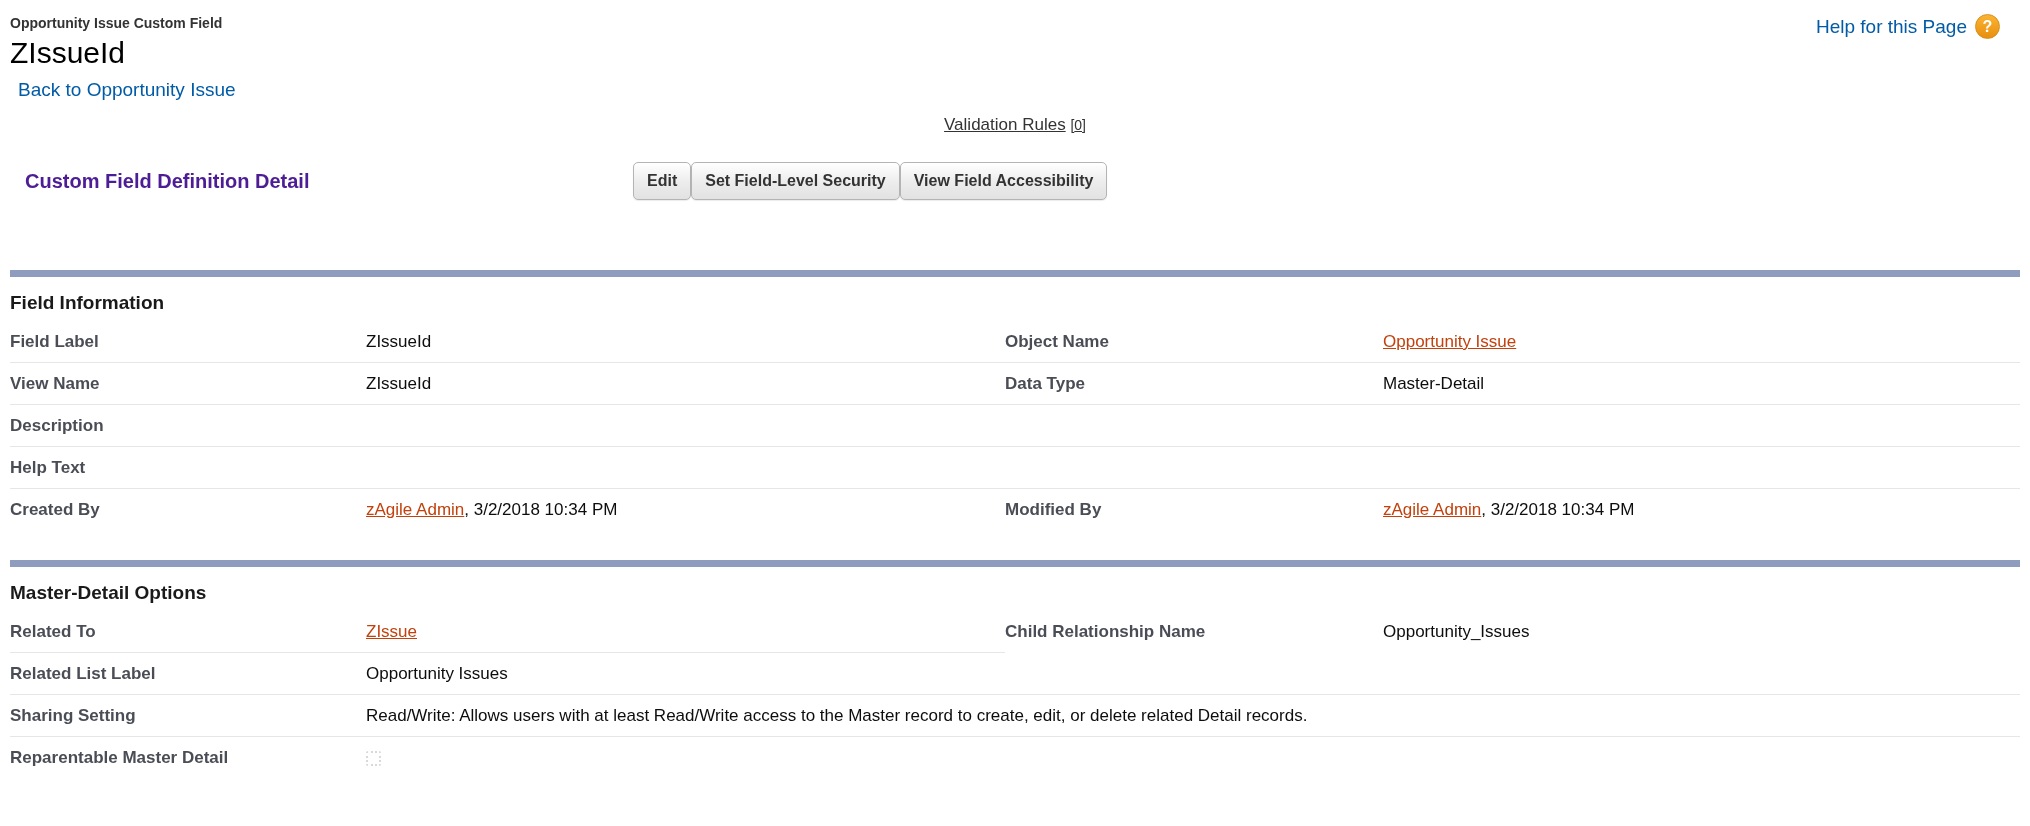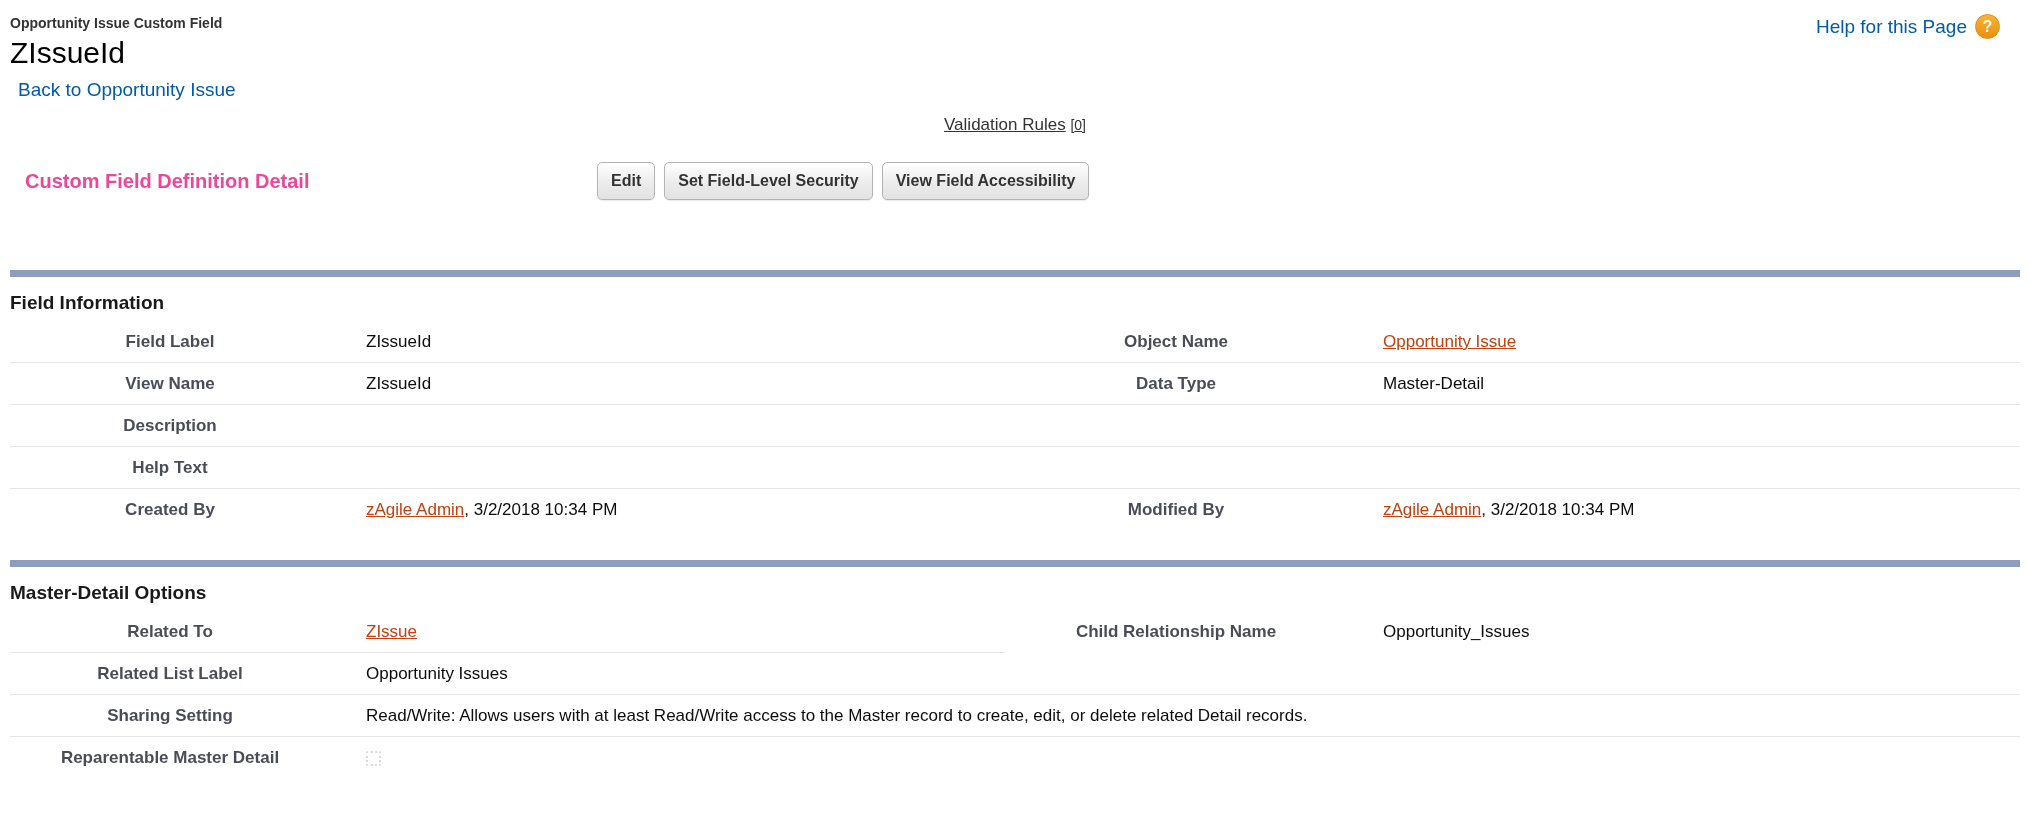--- a/index.html
+++ b/index.html
@@ -30,22 +30,22 @@
   }
 
   
   .validation-line { text-align: center; margin-top: 12px; font-size: 17px; color: #333; line-height: 22px; }
   .validation-link { color: #333333; text-decoration: underline; }
   .validation-count { font-size: 14px; color: #333333; }
   .validation-count a { color: #333333; text-decoration: underline; }
 
   
   .detail-header { position: relative; margin-top: 24px; height: 56px; }
-  .detail-title  { position: absolute; left: 25px; top: 10px; font-size: 20px; font-weight: bold; color: #ec4899; }
-  .button-row    { position: absolute; left: 597px; top: 2px; display: flex; gap: 9px; }
+  .detail-title  { position: absolute; left: 25px; top: 10px; font-size: 20px; font-weight: bold; color: #4c1d95; }
+  .button-row    { position: absolute; left: 633px; top: 2px; display: flex; }
   .sf-button {
     font-family: "Liberation Sans", sans-serif;
     font-size: 16px; font-weight: bold; color: #333333;
     background: linear-gradient(to bottom, #ffffff, #ececec 55%, #e2e2e2);
     border: 1px solid #b4b4b4; border-radius: 5px;
     padding: 8px 13px; line-height: 20px;
     box-shadow: 0 1px 1px rgba(0,0,0,0.08);
     cursor: pointer; white-space: nowrap;
   }
 
@@ -54,21 +54,21 @@
   .bar-1 { margin-top: 54px; }
   .bar-2 { margin-top: 30px; }
   .section-title { font-size: 19px; font-weight: bold; color: #1a1a1a; margin: 14px 0 6px 10px; line-height: 24px; }
 
   table.detail-table { border-collapse: collapse; width: 2010px; margin-left: 10px; table-layout: fixed; }
   col.c-th1 { width: 338px; }
   col.c-td1 { width: 657px; }
   col.c-th2 { width: 360px; }
   col.c-td2 { width: auto;  }
   .detail-table th {
-    text-align: center; vertical-align: middle;
+    text-align: left; vertical-align: middle;
     font-size: 17px; font-weight: bold; color: #4a4d56;
     padding: 10px 18px 10px 0; line-height: 21px;
   }
   .detail-table td {
     text-align: left; vertical-align: middle;
     font-size: 17px; color: #0d0d0d;
     padding: 10px 10px 10px 18px; line-height: 21px;
     white-space: nowrap; overflow: hidden;
   }
   .detail-table tr.rb > th, .detail-table tr.rb > td { border-bottom: 1px solid #e6e6e6; }

